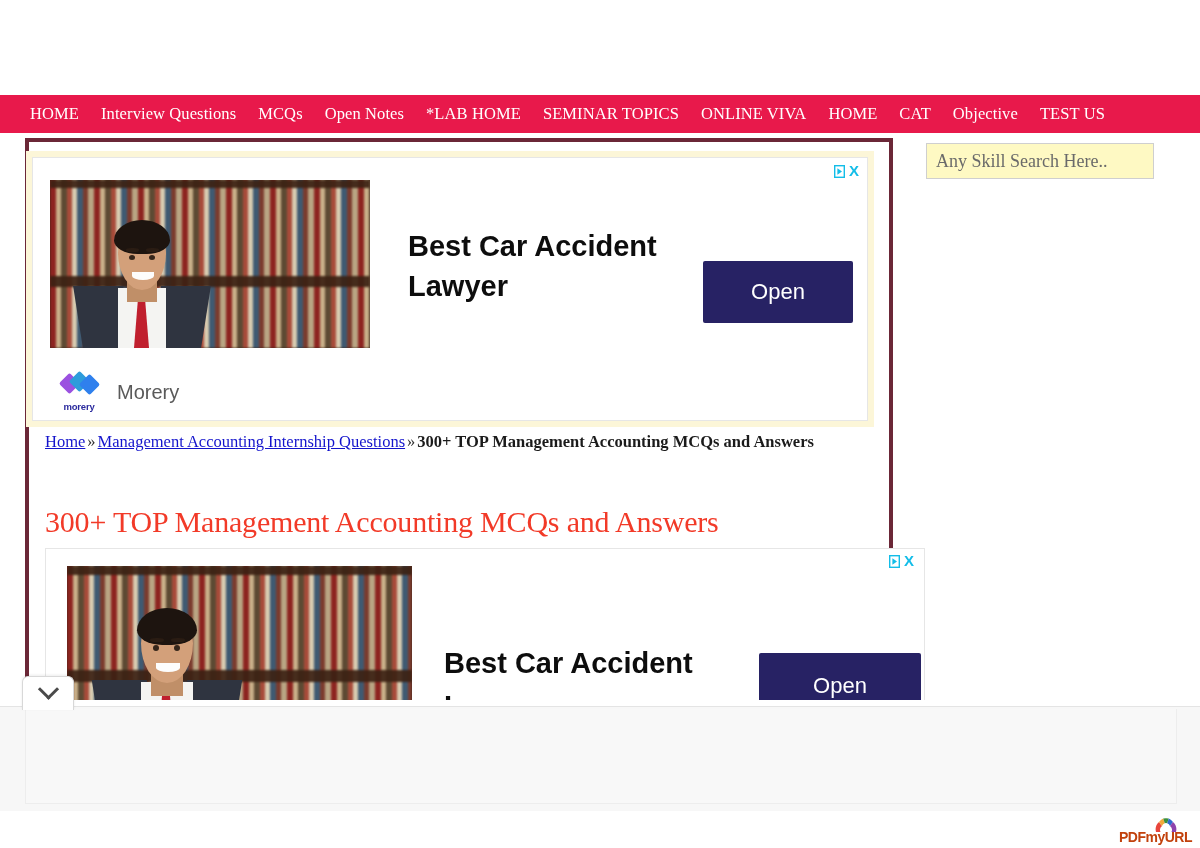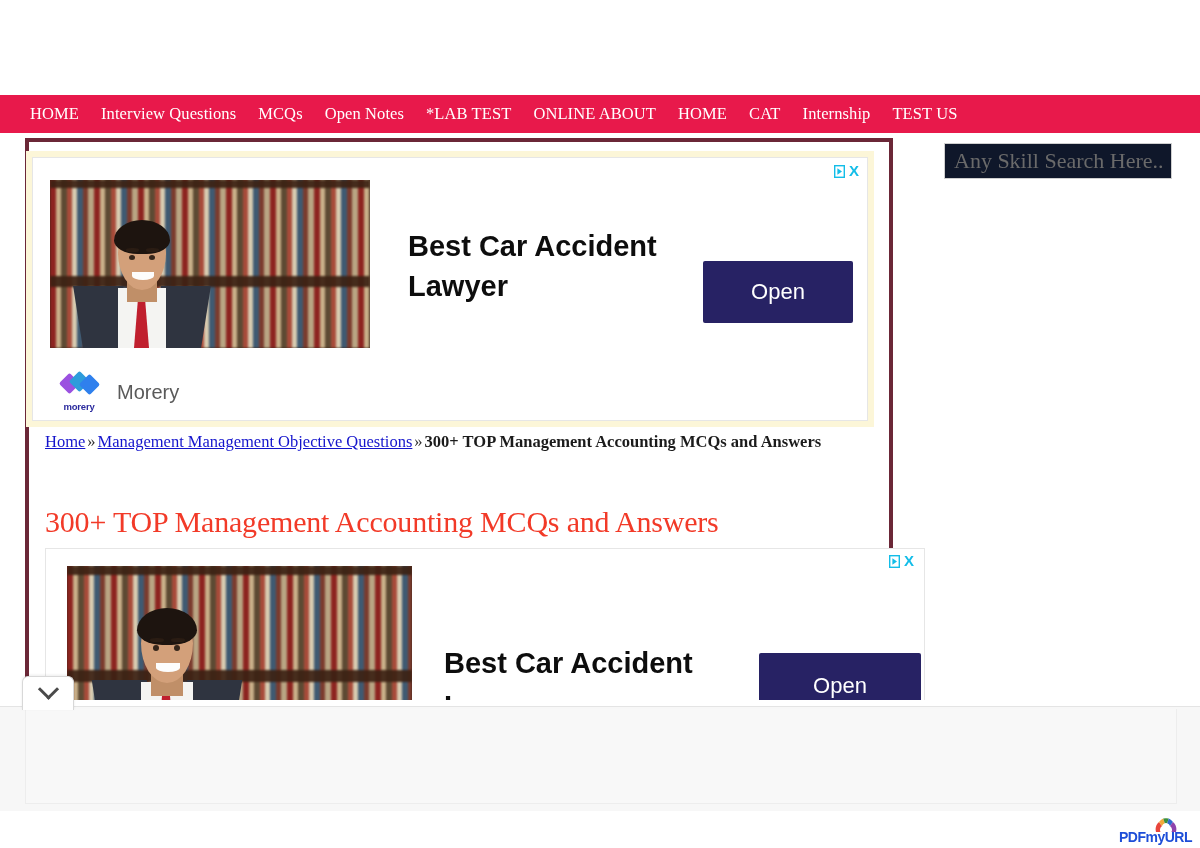--- a/index.html
+++ b/index.html
@@ -333,69 +333,69 @@
     width: 1200px; height: 37px;
     background: #ffffff;
   }
 
   
   .search-box {
     position: absolute;
     left: 926px; top: 143px;
     width: 228px; height: 36px;
     border: 1px solid #CFCFCF;
-    background: #0f172a;
+    background: #fef9c3;
     font-family: "Liberation Serif", "DejaVu Serif", serif;
-    font-size: 22px;
+    font-size: 18px;
     color: #6a6a6a;
     padding: 0 9px;
     outline: none;
-    margin-left: 18px;
   }
   .search-box::placeholder { color: #6a6a6a; opacity: 1; }
 
   
   .watermark {
     position: absolute;
     right: 8px; top: 822px;
     display: flex;
     align-items: flex-end;
     gap: 0px;
     height: 22px;
   }
   .wm-text {
     font-family: "Liberation Sans", "DejaVu Sans", sans-serif;
     font-weight: bold;
     font-size: 14px;
-    color: #1d4ed8;
+    color: #c2410c;
     letter-spacing: -0.5px;
     line-height: 1;
   }
   .wm-arc {
     position: absolute;
     left: 36px; top: -5px;
     width: 22px; height: 16px;
   }
 </style>
 </head>
 <body>
 
 <div id="page">
 
 
   <nav class="main-nav">
     <a class="nav-item">HOME</a>
     <a class="nav-item">Interview Questions</a>
     <a class="nav-item">MCQs</a>
     <a class="nav-item">Open Notes</a>
-    <a class="nav-item">*LAB TEST</a>
-    <a class="nav-item">ONLINE ABOUT</a>
+    <a class="nav-item">*LAB HOME</a>
+    <a class="nav-item">SEMINAR TOPICS</a>
+    <a class="nav-item">ONLINE VIVA</a>
     <a class="nav-item">HOME</a>
     <a class="nav-item">CAT</a>
-    <a class="nav-item">Internship</a>
+    <a class="nav-item">Objective</a>
     <a class="nav-item">TEST US</a>
   </nav>
 
   <div class="content-frame"></div>
 
   <div class="ad-wrap-1">
     <div class="ad-unit">
 
       <div class="adchoices">
         <span class="ac-tri">
@@ -442,21 +442,21 @@
           <span class="dia" style="left:29px; top:5px; background:#2F80ED;"></span>
           <span class="adv-logo-text">morery</span>
         </span>
         <span class="adv-name">Morery</span>
       </div>
 
     </div>
   </div>
 
   <div class="breadcrumb">
-    <a class="bc-link">Home</a><span class="bc-sep">»</span><a class="bc-link">Management Management Objective Questions</a><span class="bc-sep">»</span><span class="bc-current">300+ TOP Management Accounting MCQs and Answers</span>
+    <a class="bc-link">Home</a><span class="bc-sep">»</span><a class="bc-link">Management Accounting Internship Questions</a><span class="bc-sep">»</span><span class="bc-current">300+ TOP Management Accounting MCQs and Answers</span>
   </div>
 
   <h1 class="post-title">300+ TOP Management Accounting MCQs and Answers</h1>
 
   <div class="ad-wrap-2">
     <div class="adchoices" style="right:10px; top:4px;">
       <span class="ac-tri">
         <svg width="11" height="13" viewBox="0 0 11 13">
           <rect x="0.6" y="0.6" width="9.8" height="11.8" fill="none" stroke="#13BDE8" stroke-width="1.6"></rect>
           <polygon points="3.4,3.2 8,6.5 3.4,9.8" fill="#13BDE8"></polygon>

